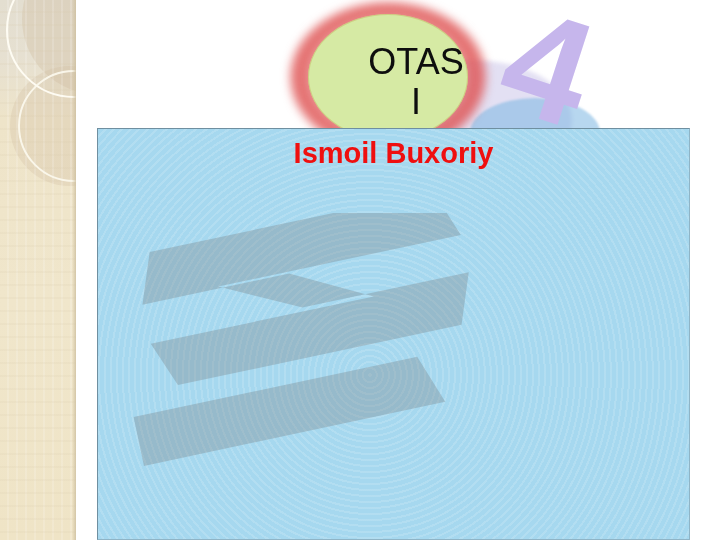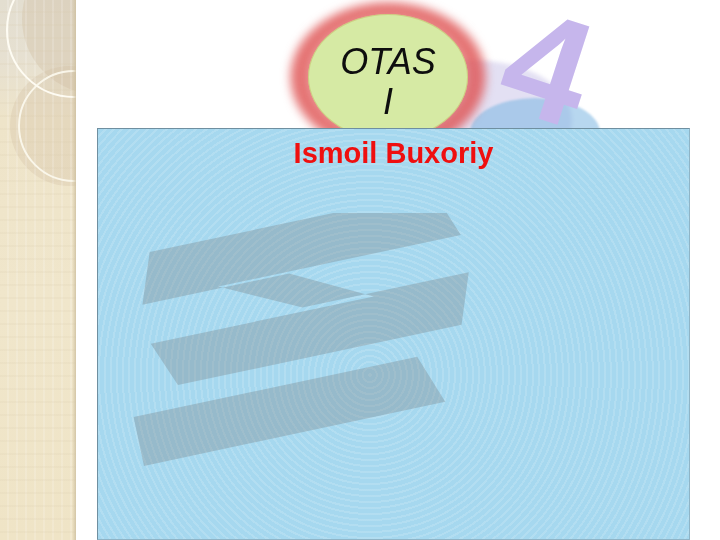--- a/index.html
+++ b/index.html
@@ -175,24 +175,23 @@
     position: absolute;
     left: 18px;
     top: 12px;
     width: 160px;
     height: 126px;
     border-radius: 50%;
     background: #d6eaa4;
     box-shadow: inset 0 0 0 1px rgba(190,160,70,0.35);
     display: flex;
     align-items: flex-start;
-    justify-content: center;
+    justify-content: flex-end;
     padding-top: 28px;
     box-sizing: border-box;
-    font-style: italic;
   }
   .circle-text {
     font-size: 36px;
     color: #0e0e0e;
     font-family: "Liberation Sans", sans-serif;
     line-height: 1.1;
     text-align: center;
     width: 104px;
     word-break: break-all;
   }

